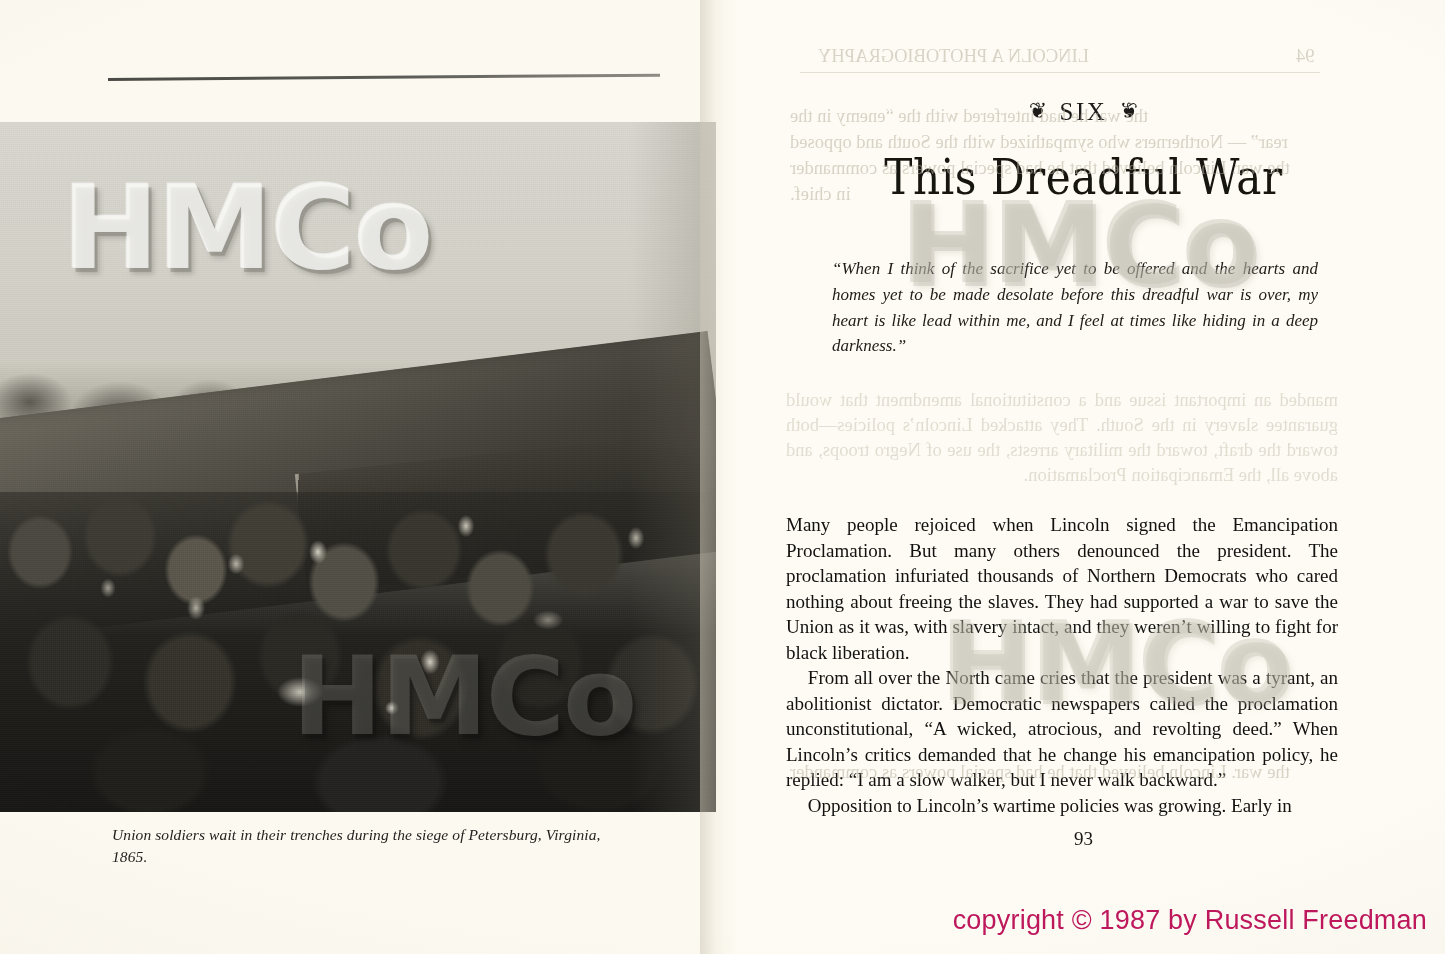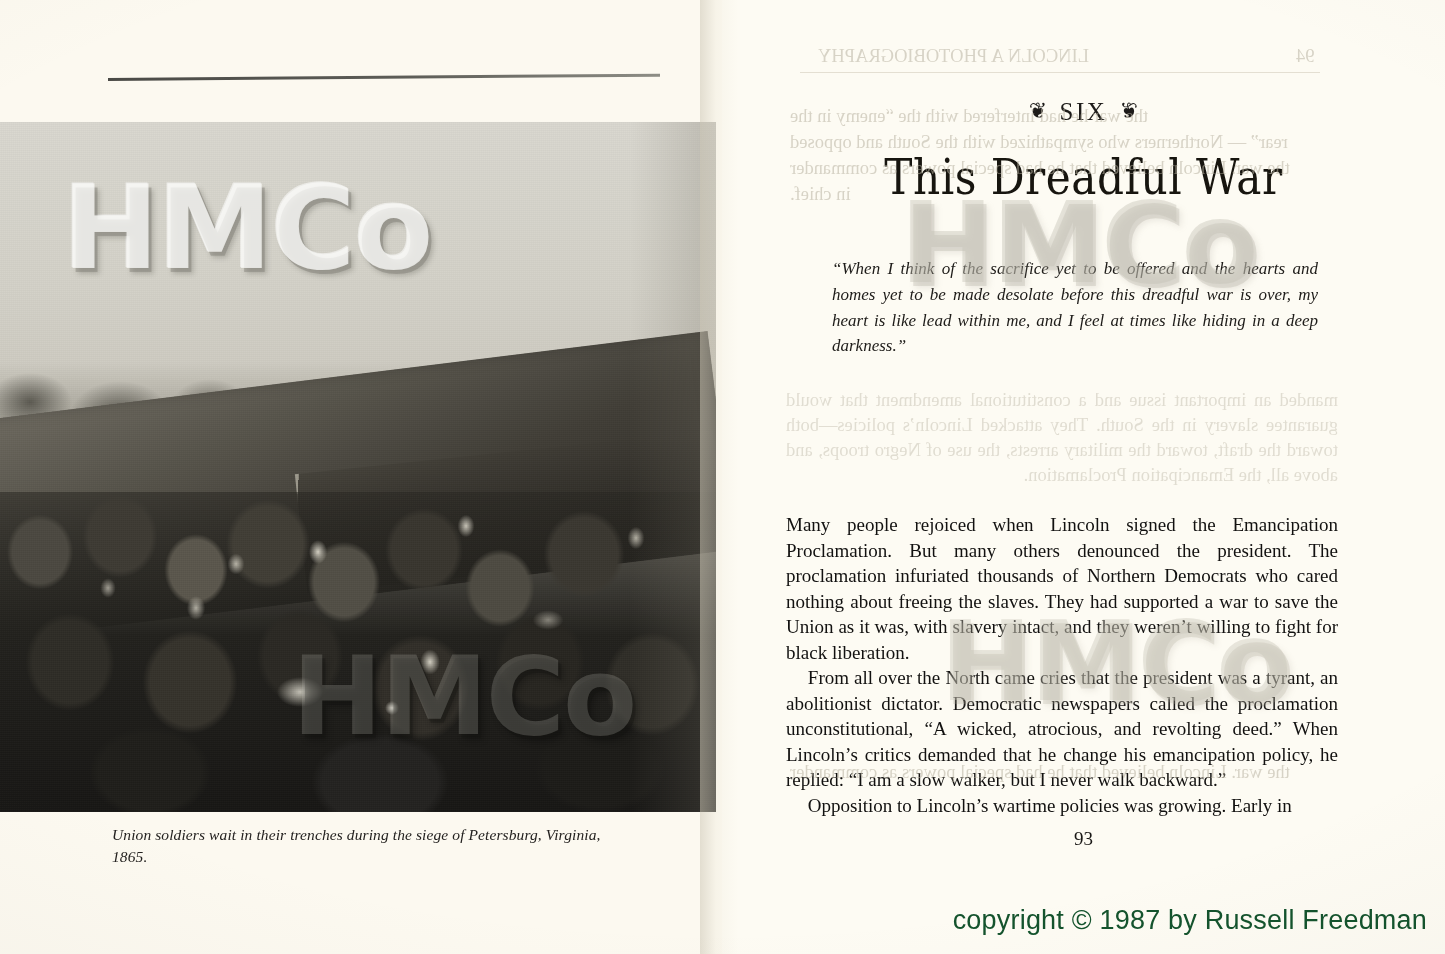--- a/index.html
+++ b/index.html
@@ -331,21 +331,21 @@
        5px 6px 6px rgba(150,146,132,0.16);
   }
 
   
   .copyright {
     position: absolute;
     right: 18px;
     bottom: 18px;
     font-family: "Liberation Sans", "DejaVu Sans", sans-serif;
     font-size: 27px;
-    color: #14532d;
+    color: #be185d;
     letter-spacing: .2px;
     z-index: 12;
   }
 </style>
 </head>
 <body>
 
 <div id="spread">
 
   <div class="page page-left">

